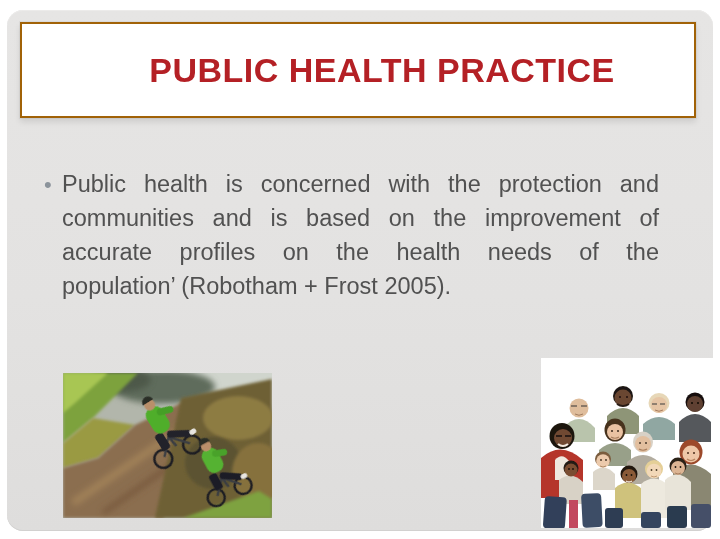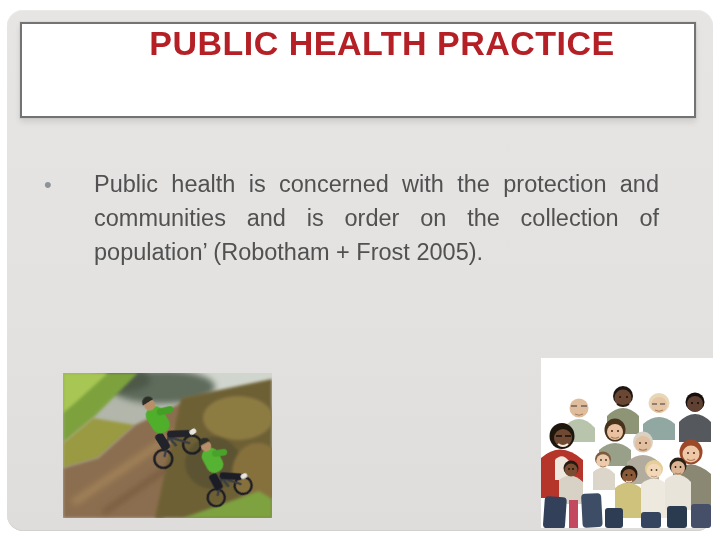--- a/index.html
+++ b/index.html
@@ -11,39 +11,39 @@
   }
   .slide-panel{
     position:absolute;left:7px;top:10px;width:706px;height:521px;
     background:linear-gradient(180deg,#e6e5e4 0%,#e3e2e1 55%,#dedddc 100%);
     border-radius:16px;
     box-shadow:inset 0 -1px 0 #d2d1d0, inset 0 1px 0 #ecebea;
   }
   .title-banner{
     position:absolute;left:20px;top:22px;width:672px;height:92px;
     background:#ffffff;
-    border:2px solid #737373;
+    border:2px solid #a16207;
     box-shadow:0 4px 6px rgba(0,0,0,0.10), 0 0 0 1px #dcdbda;
-    display:flex;align-items:flex-start;justify-content:center;
+    display:flex;align-items:center;justify-content:center;
   }
   .slide-title{
     color:#b42025;
     font-size:34px;font-weight:bold;letter-spacing:0.5px;
     text-indent:48px;
     white-space:nowrap;
   }
   .body-block{
     position:absolute;left:62px;top:167px;width:597px;
     color:#515151;font-size:23.5px;line-height:34px;
   }
   .bullet-marker{
     position:absolute;left:44px;top:170px;
     color:#8b939b;font-size:22px;line-height:30px;
   }
-  .line{text-align:justify;text-align-last:justify;white-space:nowrap;margin-left:32px;}
+  .line{text-align:justify;text-align-last:justify;white-space:nowrap;}
   .line.last{text-align:right;text-align-last:left;white-space:normal;}
   .cyclists-image{
     position:absolute;left:63px;top:373px;width:209px;height:145px;
     overflow:hidden;
   }
   .group-photo{
     position:absolute;left:541px;top:358px;width:172px;height:170px;
     background:#ffffff;overflow:hidden;
   }
   svg{display:block;}
@@ -54,21 +54,22 @@
 <div class="slide-panel"></div>
 
 <div class="title-banner">
   <div class="slide-title">PUBLIC HEALTH PRACTICE</div>
 </div>
 
 <span class="bullet-marker">•</span>
 
 <div class="body-block">
   <div class="line">Public health is concerned with the protection and</div>
-  <div class="line">communities and is order on the collection of</div>
+  <div class="line">communities and is based on the improvement of</div>
+  <div class="line">accurate profiles on the health needs of the</div>
   <div class="line last">population’ (Robotham + Frost 2005).</div>
 </div>
 
 <div class="cyclists-image" role="img" aria-label="two cyclists in green jackets jumping bikes on a country road">
   <svg width="209" height="145" viewBox="0 0 209 145" xmlns="http://www.w3.org/2000/svg">
     <defs>
       <filter id="b1" x="-30%" y="-30%" width="160%" height="160%">
           <feGaussianBlur stdDeviation="1.6"></feGaussianBlur>
         </filter>
       <filter id="b2" x="-40%" y="-40%" width="180%" height="180%">

